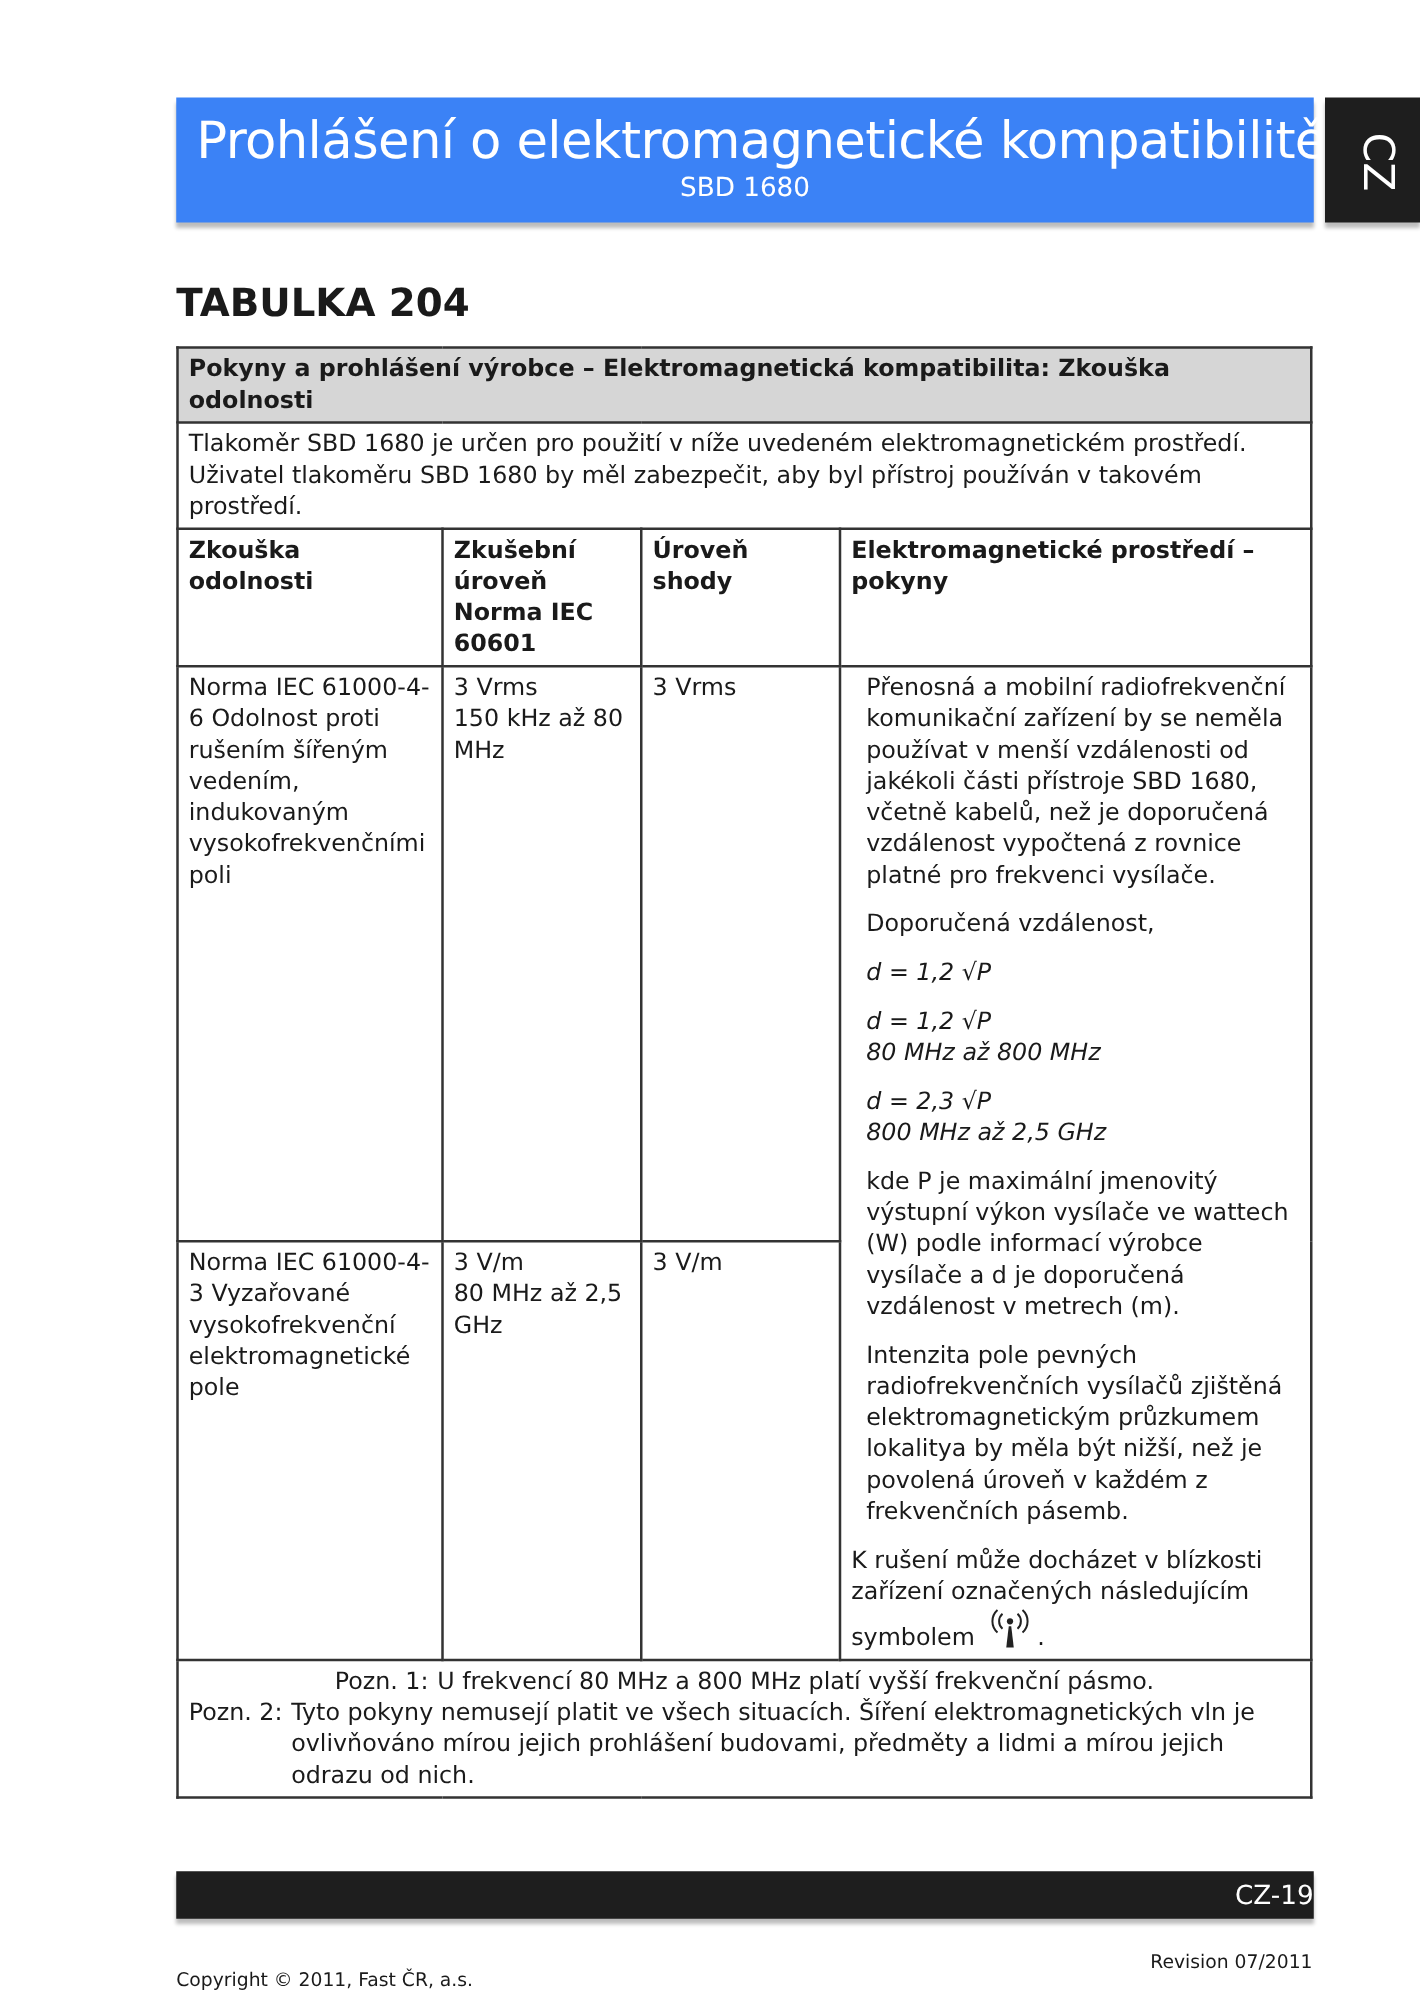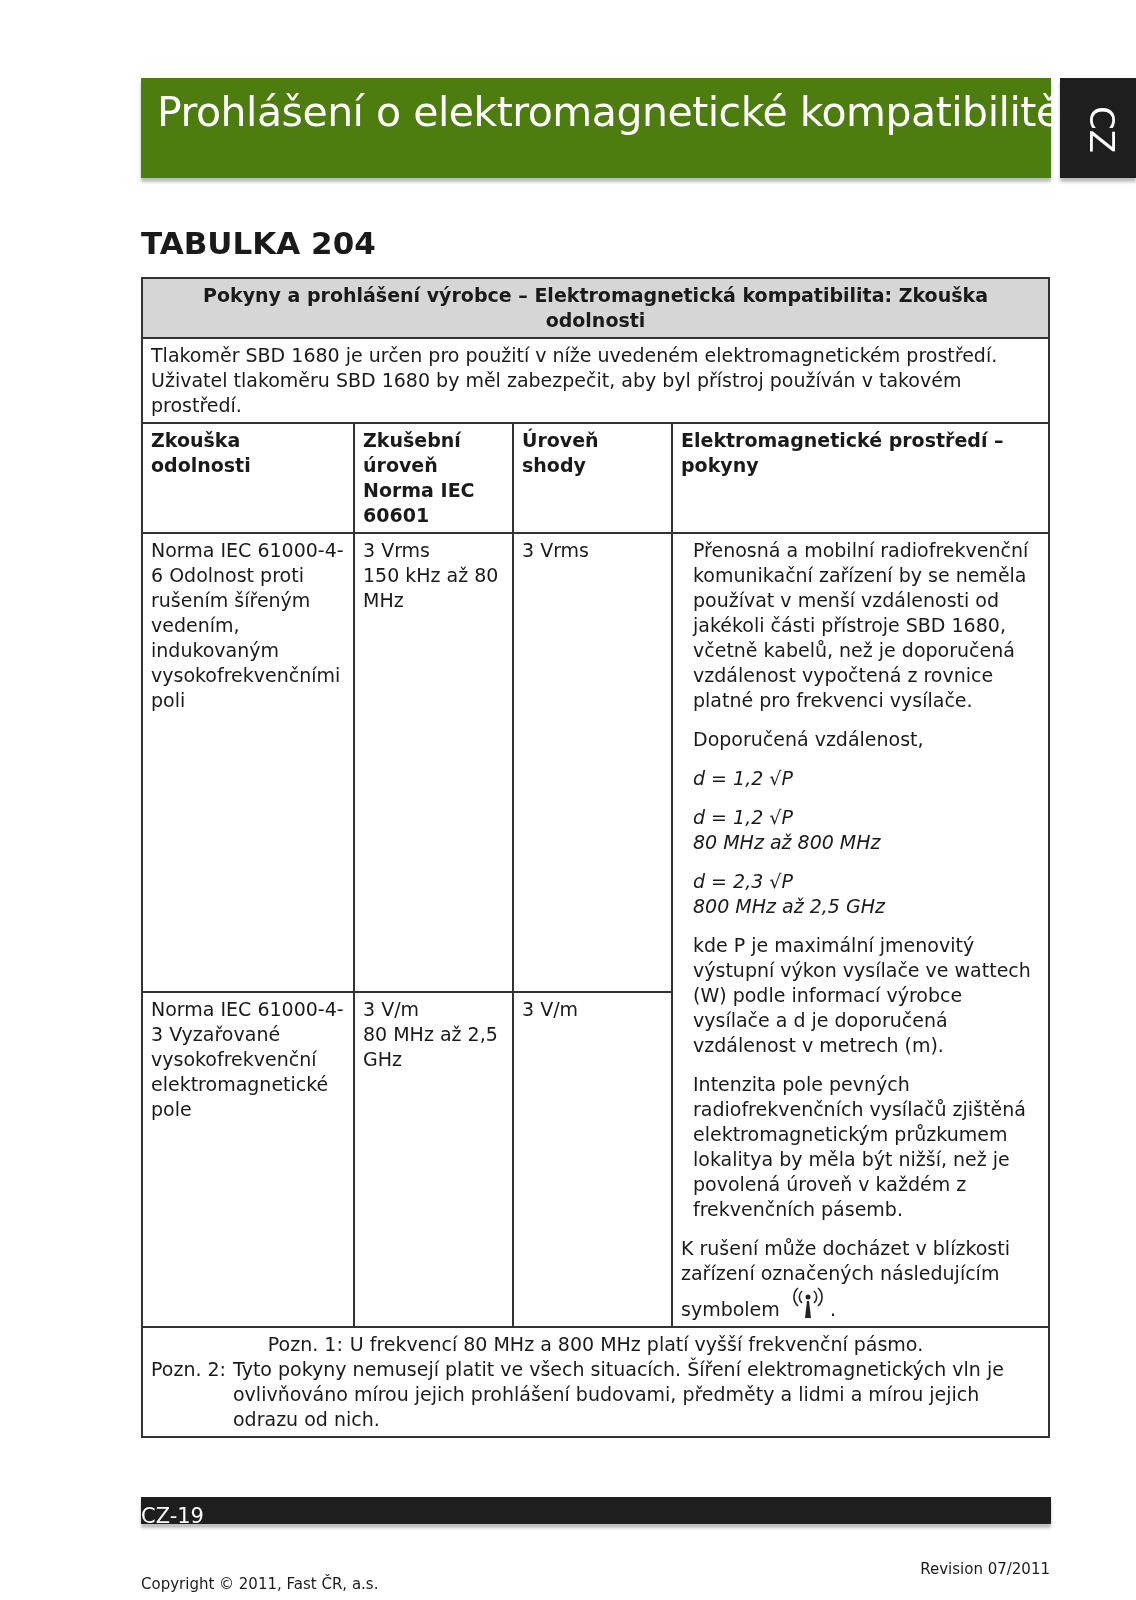--- a/index.html
+++ b/index.html
@@ -1,45 +1,46 @@
 <!DOCTYPE html>
 <html><head>
 <meta charset="utf-8">
 <style>
   html, body { margin:0; padding:0; }
   body { width:1136px; height:1600px; background:#fff; position:relative; overflow:hidden;
          font-family:"DejaVu Sans", sans-serif; color:#1a1a1a; }
-  .header { position:absolute; left:141px; top:78px; width:910px; height:100px; background:#4d7c0f;
+  .header { position:absolute; left:141px; top:78px; width:910px; height:100px; background:#3b82f6;
             box-shadow:0 4px 3px #bdbdbd; color:#fff; }
   .header .title { position:absolute; left:16px; top:10px; font-size:41px; letter-spacing:-0.5px; white-space:nowrap; }
   .header .sub { position:absolute; left:0; right:0; top:60px; text-align:center; font-size:21px; }
   .tab { position:absolute; left:1060px; top:78px; width:76px; height:100px; background:#1e1e1e;
          box-shadow:0 4px 3px #bdbdbd; color:#fff; }
   .tab span { position:absolute; left:22px; top:28px; font-size:34px; transform:rotate(90deg); transform-origin:center; display:block; width:40px; text-align:center; }
   .section { position:absolute; left:141px; top:225px; font-size:31px; font-weight:bold; }
   table.emc { position:absolute; left:141px; top:277px; width:909px; border-collapse:collapse;
               font-size:19px; line-height:25px; }
   table.emc td { border:2px solid #333; vertical-align:top; padding:4px 8px; }
-  .th-row td { background:#d6d6d6; font-weight:bold; padding:4px 8px 3px;text-align:center; }
+  .th-row td { background:#d6d6d6; font-weight:bold; padding:4px 8px 3px; }
   .bold { font-weight:bold;margin-left:26px; }
   .it { font-style:italic; }
   .para { margin:0 0 14px 12px; }
   .note { display:flex;justify-content:center; }
   .note .k { width:82px; flex:none; }
-  .footer-bar { position:absolute; left:141px; top:1497px; width:910px; height:27px; background:#1e1e1e;
-                box-shadow:0 4px 3px #bdbdbd; color:#fff; text-align:left; font-size:21px; line-height:38px; }
+  .footer-bar { position:absolute; left:141px; top:1497px; width:910px; height:38px; background:#1e1e1e;
+                box-shadow:0 4px 3px #bdbdbd; color:#fff; text-align:right; font-size:21px; line-height:38px; }
   .copy { position:absolute; left:141px; top:1555px; font-size:15px;margin-top:20px; }
   .rev { position:absolute; right:86px; top:1560px; font-size:15px; }
   .sym { display:inline-block; width:44px; height:34px; vertical-align:-4px; }
 </style>
 </head>
 <body>
 
 <div class="header">
   <div class="title">Prohlášení o elektromagnetické kompatibilitě</div>
+  <div class="sub">SBD 1680</div>
 </div>
 <div class="tab">
   <span>CZ</span>
 </div>
 
 <div class="section">TABULKA 204</div>
 
 <table class="emc">
   <colgroup>
       <col style="width:212px">

